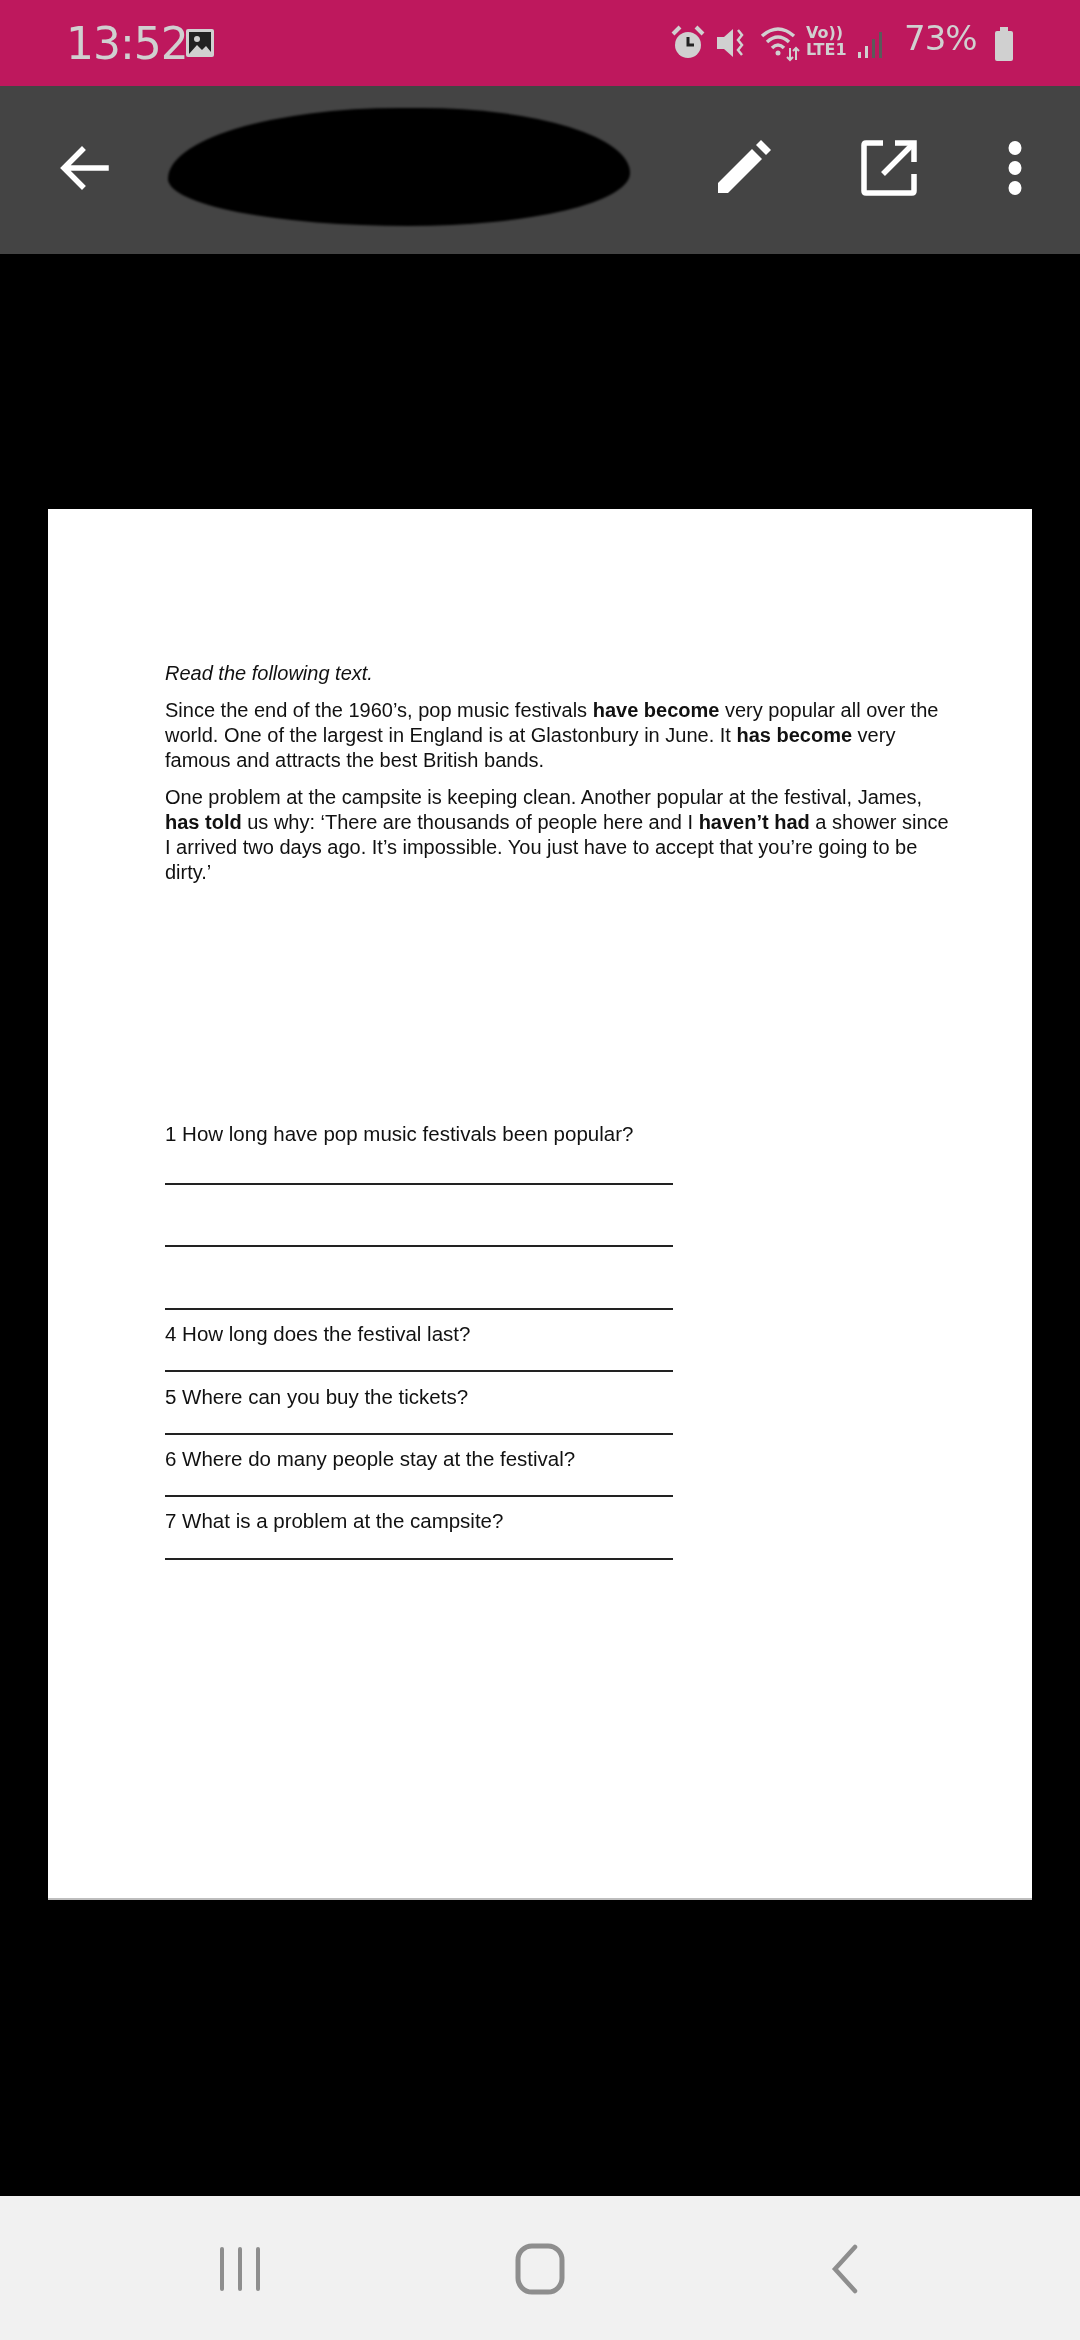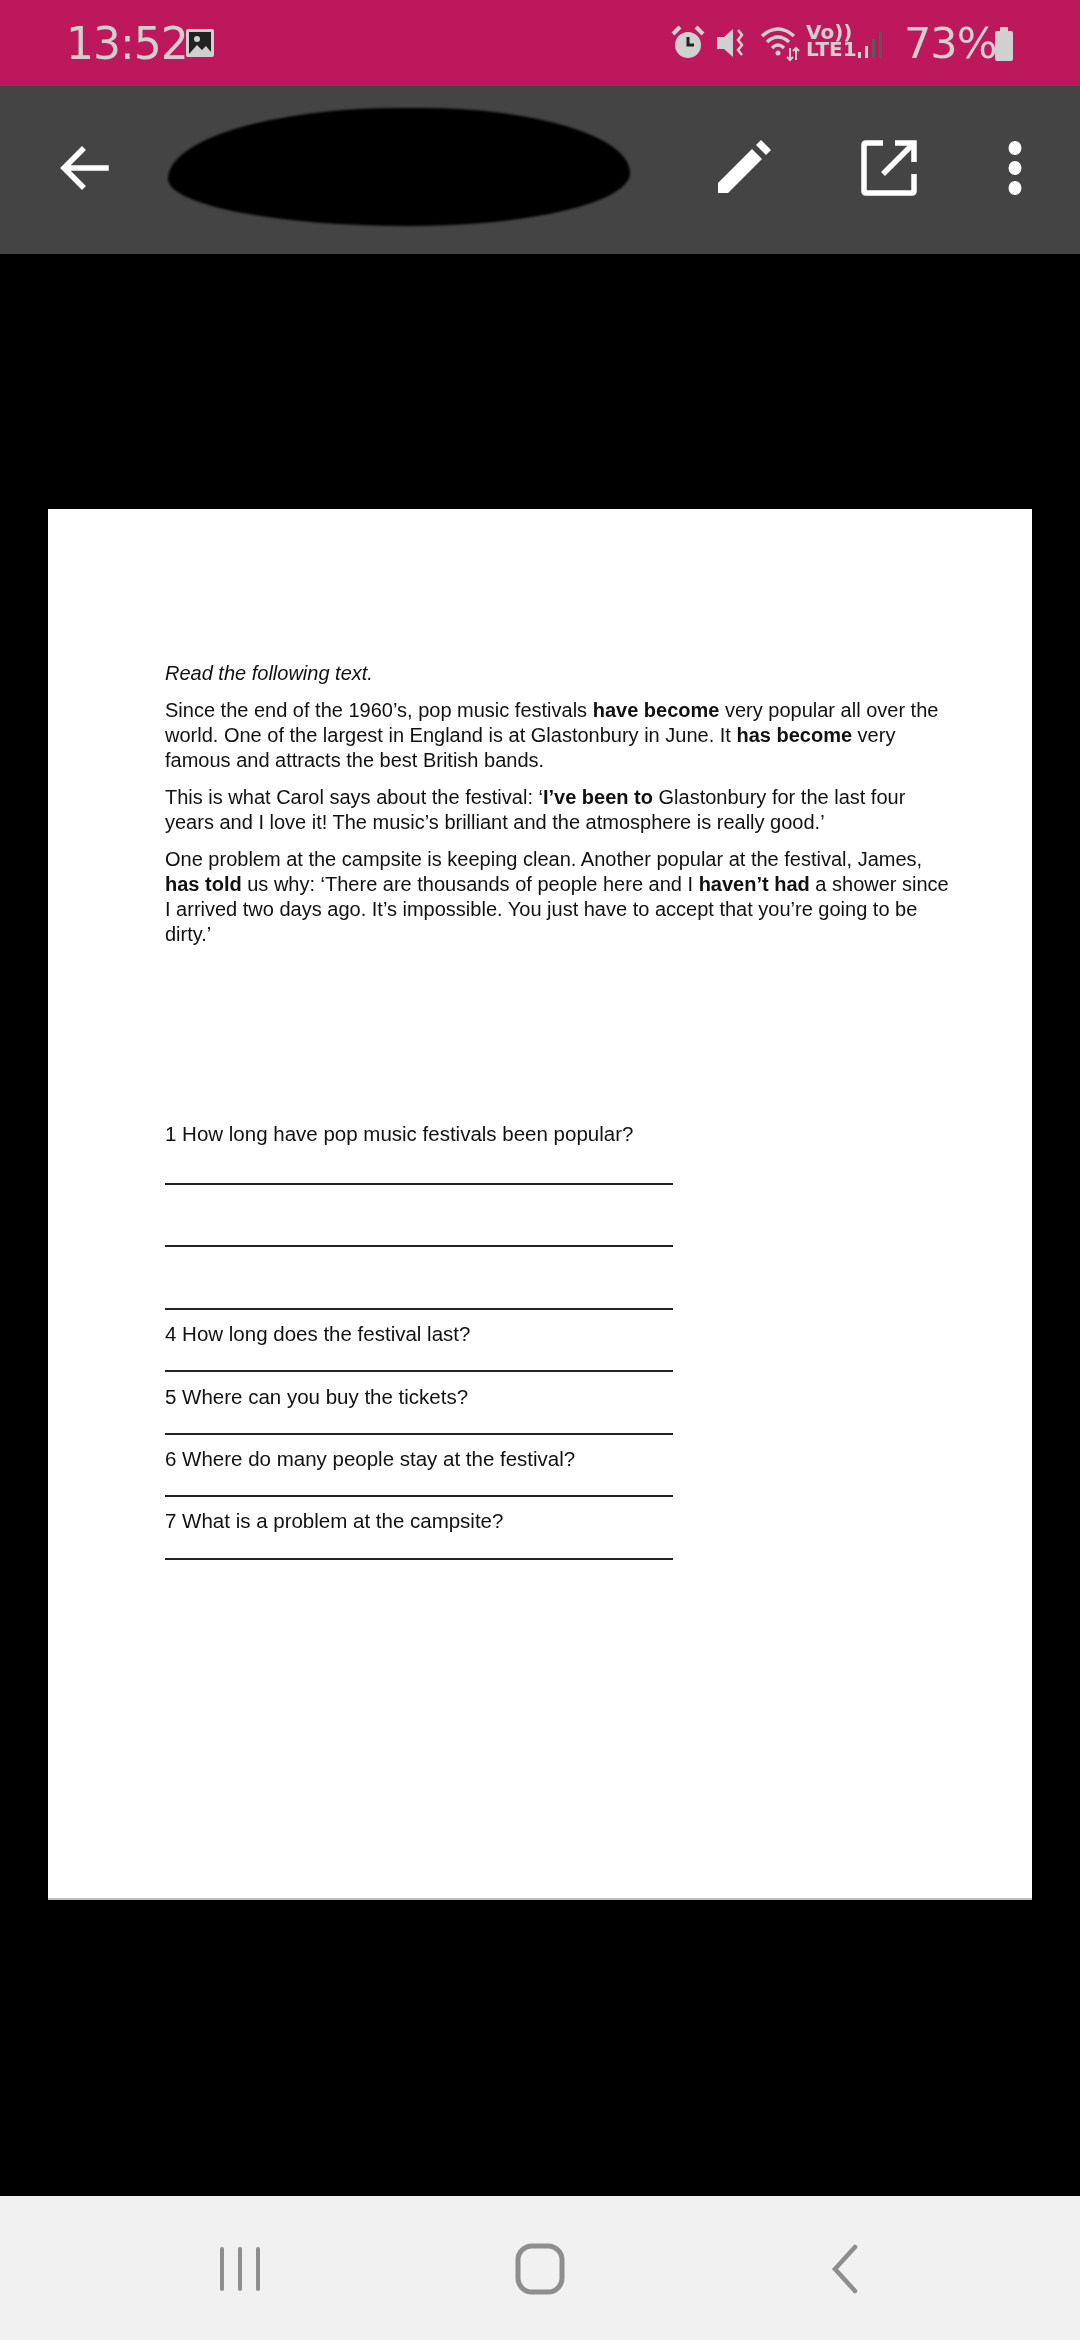--- a/index.html
+++ b/index.html
@@ -2,21 +2,21 @@
 <html><head>
 <meta charset="utf-8">
 <style>
   * { box-sizing: border-box; margin: 0; padding: 0; }
   html, body { width: 1080px; height: 2340px; background: #000; overflow: hidden; }
   body { position: relative; font-family: "Liberation Sans", sans-serif; }
 
   .status-bar { position: absolute; left: 0; top: 0; width: 1080px; height: 86px; background: #be185d; color: #cfcfcf; }
   .status-time { position: absolute; left: 66px; top: 18px; font-size: 44px; font-family: "DejaVu Sans", sans-serif; letter-spacing: -1px; color: #d0d0d0; }
   .status-icon { position: absolute; }
-  .status-batt-text { position: absolute; left: 904px; top: 18px; font-size: 43px; font-family: "DejaVu Sans", sans-serif; letter-spacing: -1px; color: #d0d0d0; }
+  .status-batt-text { position: absolute; left: 904px; top: 18px; font-size: 34px; font-family: "DejaVu Sans", sans-serif; letter-spacing: -1px; color: #d0d0d0; }
 
   .app-bar { position: absolute; left: 0; top: 86px; width: 1080px; height: 168px; background: #444444; }
   .app-bar .btn { position: absolute; display: flex; align-items: center; justify-content: center; }
   .title-redacted { position: absolute; left: 168px; top: 108px; width: 462px; height: 118px; background: #000; border-radius: 50% 45% 48% 52% / 60% 55% 45% 40%; filter: blur(1px); }
 
   .viewer { position: absolute; left: 0; top: 254px; width: 1080px; height: 1940px; background: #000; }
 
   .page { position: absolute; left: 48px; top: 509px; width: 984px; height: 1391px; background: #fff; border-bottom: 2px solid #bdbdbd; }
   .doc { position: absolute; left: 117px; top: 152px; width: 790px; color: #111; font-size: 20px; line-height: 25px; }
   .doc p { margin-bottom: 12px; }
@@ -60,21 +60,21 @@
   <span class="status-icon" style="left:760px; top:26px;">
     <svg width="40" height="36" viewBox="0 0 40 36">
       <path d="M2 10 Q18 -4 34 10" stroke="#d0d0d0" stroke-width="3.5" fill="none"></path>
       <path d="M7 16 Q18 6 29 16" stroke="#d0d0d0" stroke-width="3.5" fill="none"></path>
       <path d="M12 22 Q18 16 24 22" stroke="#d0d0d0" stroke-width="3.5" fill="none"></path>
       <circle cx="18" cy="27" r="2.5" fill="#d0d0d0"></circle>
       <path d="M30 22 V34 M27 31 L30 34 L33 31" stroke="#d0d0d0" stroke-width="2" fill="none"></path>
       <path d="M36 34 V22 M33 25 L36 22 L39 25" stroke="#d0d0d0" stroke-width="2" fill="none"></path>
     </svg>
   </span>
-  <span class="status-icon" style="left:806px; top:24px; width:46px; font-family:'DejaVu Sans',sans-serif; color:#d0d0d0; font-size:20px; line-height:17px; font-weight:bold; text-align:left;">
+  <span class="status-icon" style="left:806px; top:24px; width:46px; font-family:'DejaVu Sans',sans-serif; color:#d0d0d0; font-size:16px; line-height:17px; font-weight:bold; text-align:left;">
     <span style="display:block;">Vo))</span>
     <span style="display:block;">LTE1</span>
   </span>
   <span class="status-icon" style="left:856px; top:30px;">
     <svg width="30" height="30" viewBox="0 0 30 30">
       <rect x="2" y="22" width="3" height="6" fill="#d0d0d0"></rect>
       <rect x="9" y="16" width="3" height="12" fill="#d0d0d0"></rect>
       <rect x="16" y="9" width="3" height="19" fill="#5a5a5a"></rect>
       <rect x="23" y="2" width="3" height="26" fill="#5a5a5a"></rect>
     </svg>
@@ -126,21 +126,20 @@
 </div>
 
 <div class="viewer"></div>
 
 <div class="page">
   <div class="doc">
     <p class="it">Read the following text.</p>
 
     <p><span>Since the end of the 1960’s, pop music festivals </span><b>have become</b><span> very popular all over the world. One of the largest in England is at Glastonbury in June. It </span><b>has become</b><span> very famous and attracts the best British bands.</span></p>
 
-    <p><span>This is what Carol says about the festival: ‘</span><b>I’ve been to</b><span> Glastonbury for the last four years and I love it! The music’s brilliant and the atmosphere is really good.’</span></p>
 
 
     <p><span>One problem at the campsite is keeping clean. Another popular at the festival, James, </span><b>has told</b><span> us why: ‘There are thousands of people here and I </span><b>haven’t had</b><span> a shower since I arrived two days ago. It’s impossible. You just have to accept that you’re going to be dirty.’</span></p>
 
   </div>
 
   <div class="q" style="top:612px;">1 How long have pop music festivals been popular?</div>
   <div class="uline" style="top:674px;"></div>
 
   <div class="uline" style="top:736px;"></div>

